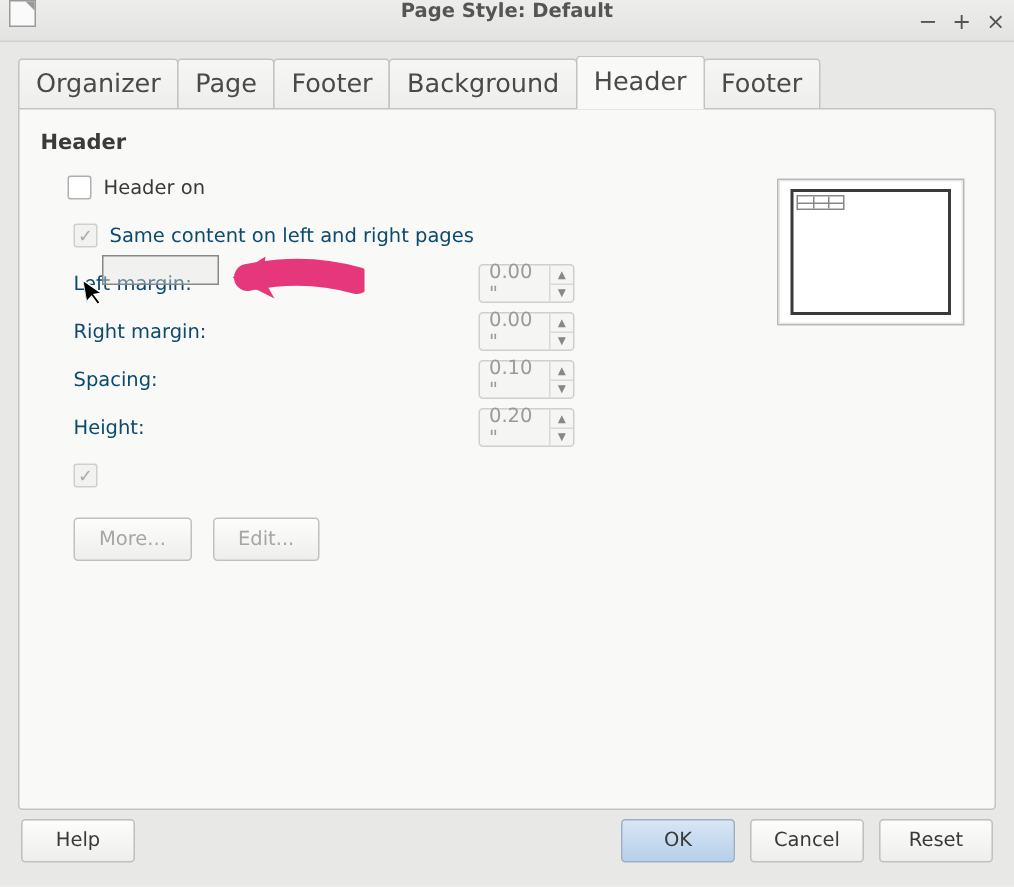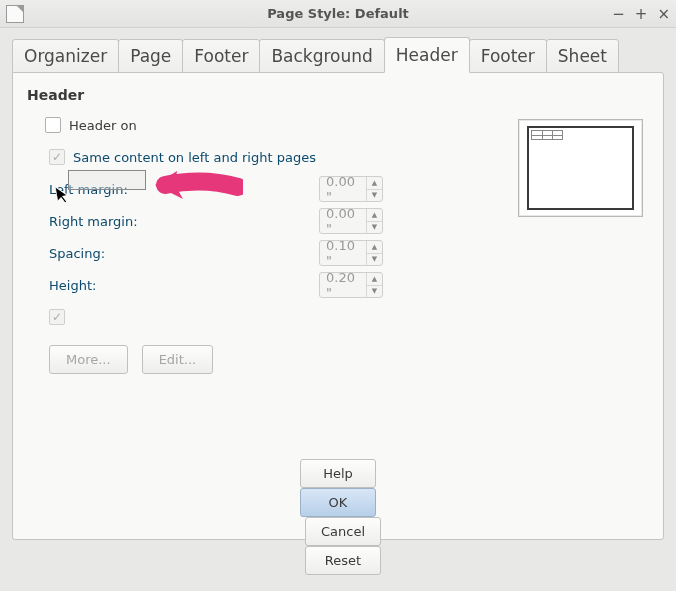--- a/index.html
+++ b/index.html
@@ -11,21 +11,21 @@
     font-family: "DejaVu Sans", "Liberation Sans", Arial, sans-serif;
     font-size: 13px;
     color: #3a3a3a;
     overflow: hidden;
   }
   .titlebar {
     height: 28px;
     background: linear-gradient(#ededeb, #e3e3e1);
     border-bottom: 1px solid #d0d0ce;
     display: flex;
-    align-items: center;
+    align-items: flex-start;
     position: relative;
   }
   .titlebar .app-icon {
     width: 18px; height: 18px;
     margin-left: 6px;
     background: #fafafa;
     border: 1px solid #9a9a9a;
     position: relative;
   }
   .titlebar .app-icon::after {
@@ -211,21 +211,20 @@
     background: #888;
   }
   .preview .page .hdr::before { top: 4px; left:0; right:0; height:1px; }
   .preview .page .hdr::after { top:0; bottom:0; width:1px; left:10px; box-shadow: 10px 0 0 #888; }
   .footer-btns {
     position: absolute;
     left: 0; right: 0; bottom: 16px;
     display: flex;
     padding: 0 14px;
     align-items: center;
-    flex-direction: column;
   }
   .footer-btns .spacer { flex: 1; }
   .footer-btns .btn { min-width: 76px; text-align: center; padding: 6px 12px; }
   .footer-btns .btn + .btn { margin-left: 10px; }
   .arrow-annot {
     position: absolute;
     left: 140px;
     top: 94px;
     pointer-events: none;
   }
@@ -260,21 +259,20 @@
   </div>
 </div>
 
 <div class="tabs-row">
   <div class="tab">Organizer</div>
   <div class="tab">Page</div>
   <div class="tab">Footer</div>
   <div class="tab">Background</div>
   <div class="tab active">Header</div>
   <div class="tab">Footer</div>
-  <div class="tab">Sheet</div>
 </div>
 
 <div class="panel">
   <div class="section-title">Header</div>
 
   <div class="highlight-box"></div>
 
   <div class="row" style="margin-left:20px;">
     <div class="checkbox"></div>
     <div class="label enabled">Header on</div>

